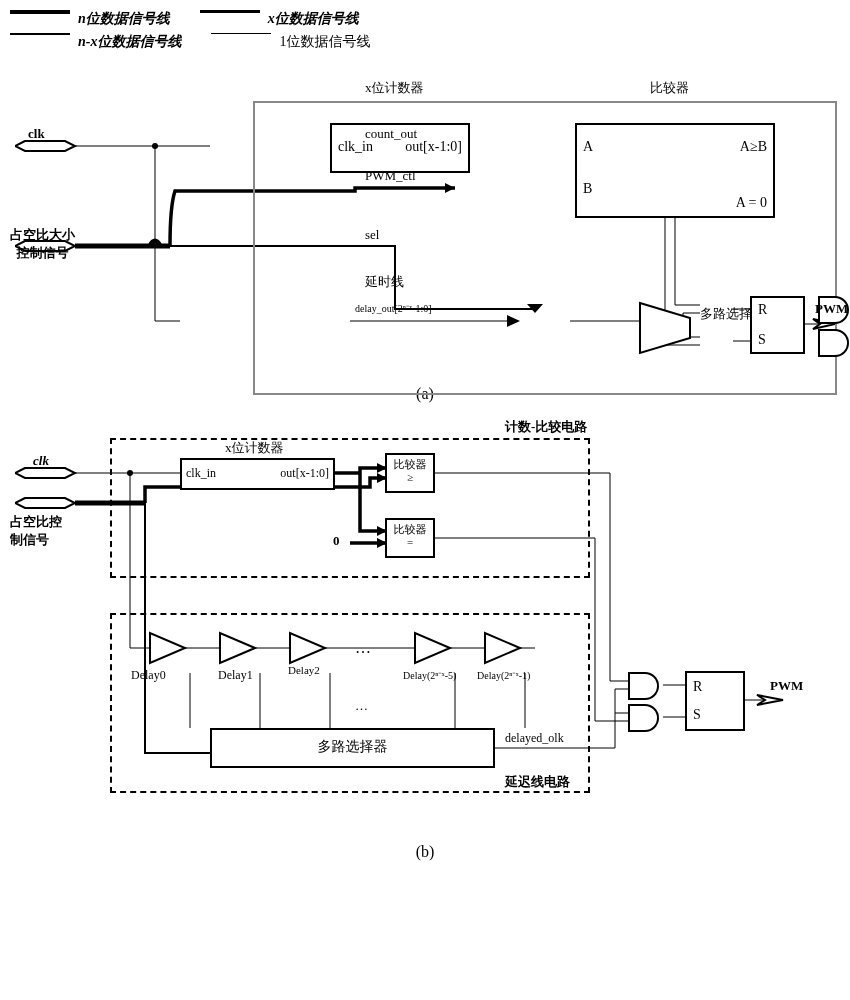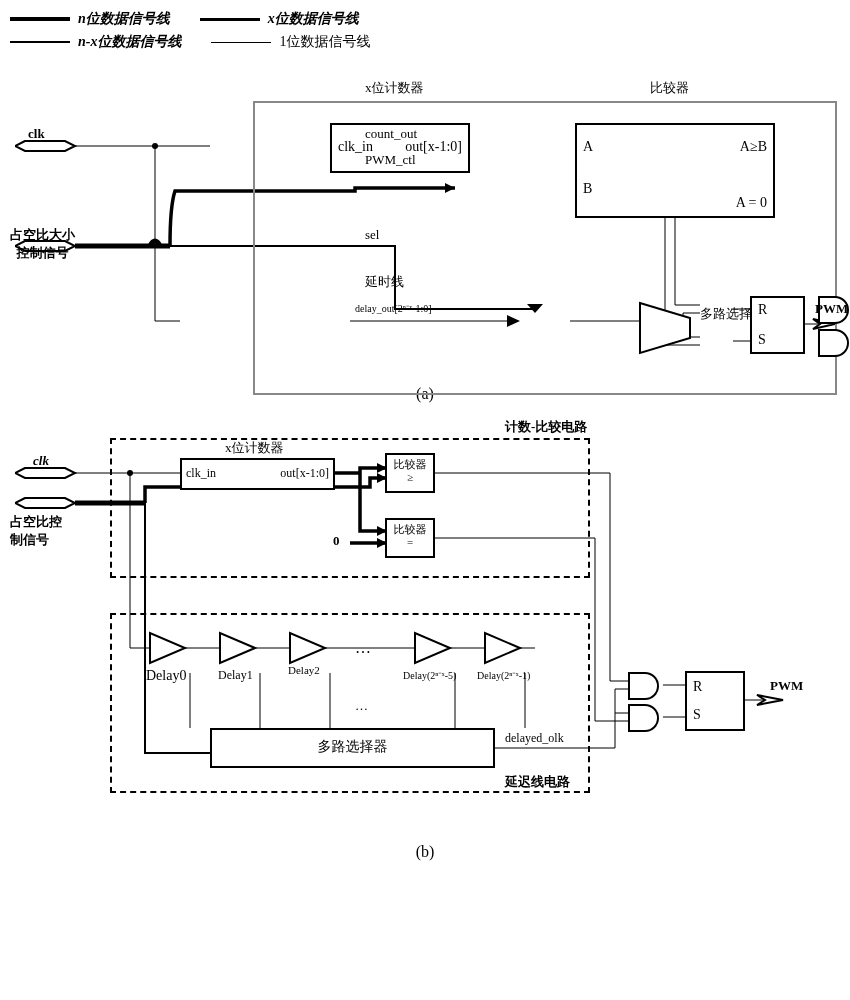--- a/index.html
+++ b/index.html
@@ -1,17 +1,17 @@
 <!DOCTYPE html>
 <html><head>
 <meta charset="utf-8">
 <style>
 body{font-family:Songti SC,SimSun,serif;font-size:14px;background:#fff;margin:0;padding:10px}
 .legend{display:flex;flex-wrap:wrap;gap:30px;margin-bottom:20px}
-.legend-item{display:flex;align-items:center;gap:8px}
+.legend-item{display:flex;gap:8px}
 .line-thick{width:60px;height:4px;background:#000}
 .line-med{width:60px;height:3px;background:#000}
 .line-thin{width:60px;height:2px;background:#000}
 .line-hair{width:60px;height:1px;background:#000}
 .diagram{position:relative;border:2px solid #888;width:750px;height:310px;margin:10px auto}
 .box{position:absolute;border:2px solid #000;background:#fff;padding:4px;box-sizing:border-box}
 .label{position:absolute;font-size:13px}
 .bold{font-weight:bold}
 .italic{font-style:italic}
 .caption{text-align:center;font-size:16px;margin:20px 0}
@@ -114,21 +114,21 @@
         <path d="M2 2 L18 2 A13 13 0 0 1 18 28 L2 28 Z" class="tri"></path>
       </svg>
 </div>
 
 <div class="box" style="left:735px;top:225px;width:55px;height:58px">
   <span style="position:absolute;left:6px;top:4px">R</span>
   <span style="position:absolute;left:6px;bottom:4px">S</span>
 </div>
 
 <div class="label" style="left:350px;top:55px">count_out</div>
-<div class="label" style="left:350px;top:81px">PWM_ctl</div>
+<div class="label" style="left:350px;top:97px">PWM_ctl</div>
 <div class="label" style="left:350px;top:156px">sel</div>
 <div class="label" style="left:340px;top:230px;font-size:10px">delay_out[2ⁿ⁻ˣ-1:0]</div>
 <div class="label bold" style="left:13px;top:55px">clk</div>
 <div class="label bold" style="left:-5px;top:155px;white-space:pre;text-align:center">占空比大小
 控制信号</div>
 <div class="label bold" style="left:800px;top:230px">PWM</div>
 </div>
 
 <div class="caption">(a)</div>
 
@@ -186,21 +186,21 @@
 <div class="label bold" style="left:318px;top:110px">0</div>
 
 <svg style="left:130px;top:205px;width:420px;height:50px;position:absolute">
   <polygon points="5,5 5,35 40,20" class="tri"></polygon>
   <polygon points="75,5 75,35 110,20" class="tri"></polygon>
   <polygon points="145,5 145,35 180,20" class="tri"></polygon>
   <text x="210" y="25" font-size="16">…</text>
   <polygon points="270,5 270,35 305,20" class="tri"></polygon>
   <polygon points="340,5 340,35 375,20" class="tri"></polygon>
 </svg>
-<div class="label" style="left:131px;top:245px;font-size:14px">Delay0</div>
+<div class="label" style="left:116px;top:245px;font-size:12px">Delay0</div>
 <div class="label" style="left:203px;top:245px;font-size:12px">Delay1</div>
 <div class="label" style="left:273px;top:241px;font-size:11px">Delay2</div>
 <div class="label" style="left:388px;top:245px;font-size:10px">Delay(2ⁿ⁻ˣ-5)</div>
 <div class="label" style="left:462px;top:245px;font-size:10px">Delay(2ⁿ⁻ˣ-1)</div>
 <div class="label" style="left:340px;top:275px">…</div>
 
 <div class="box" style="left:195px;top:305px;width:285px;height:40px;text-align:center;padding-top:8px">多路选择器</div>
 <div class="label" style="left:490px;top:308px;font-size:12px">delayed_olk</div>
 
 <svg style="left:612px;top:248px;width:40px;height:30px;position:absolute">

